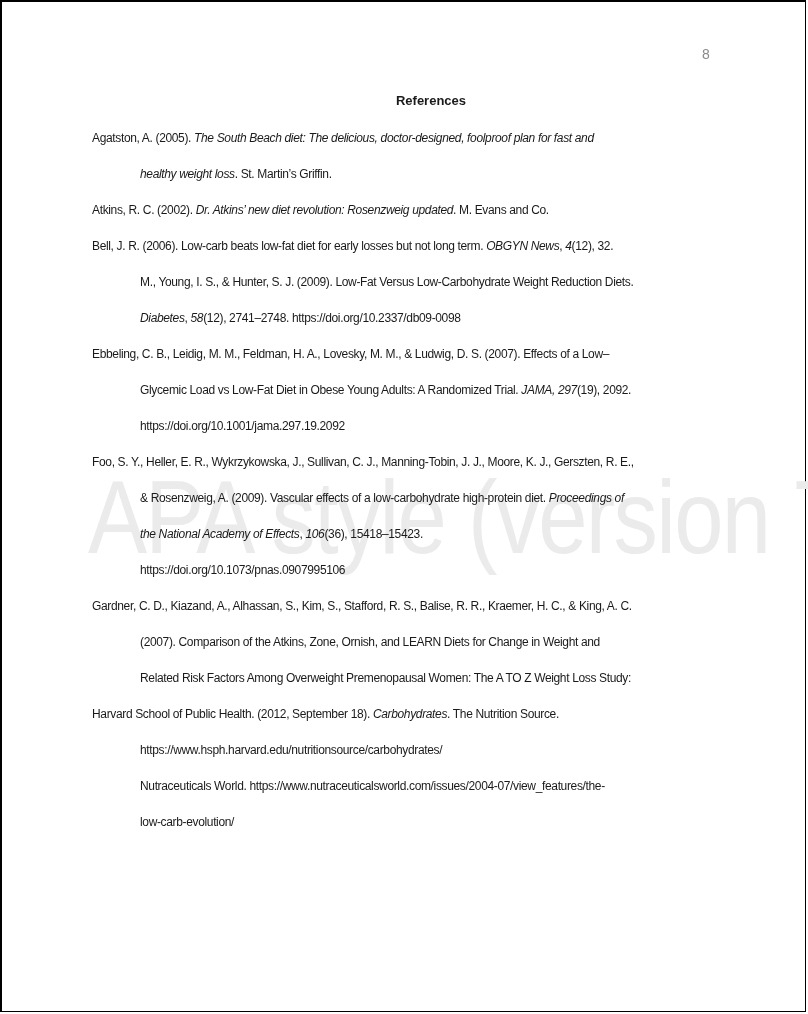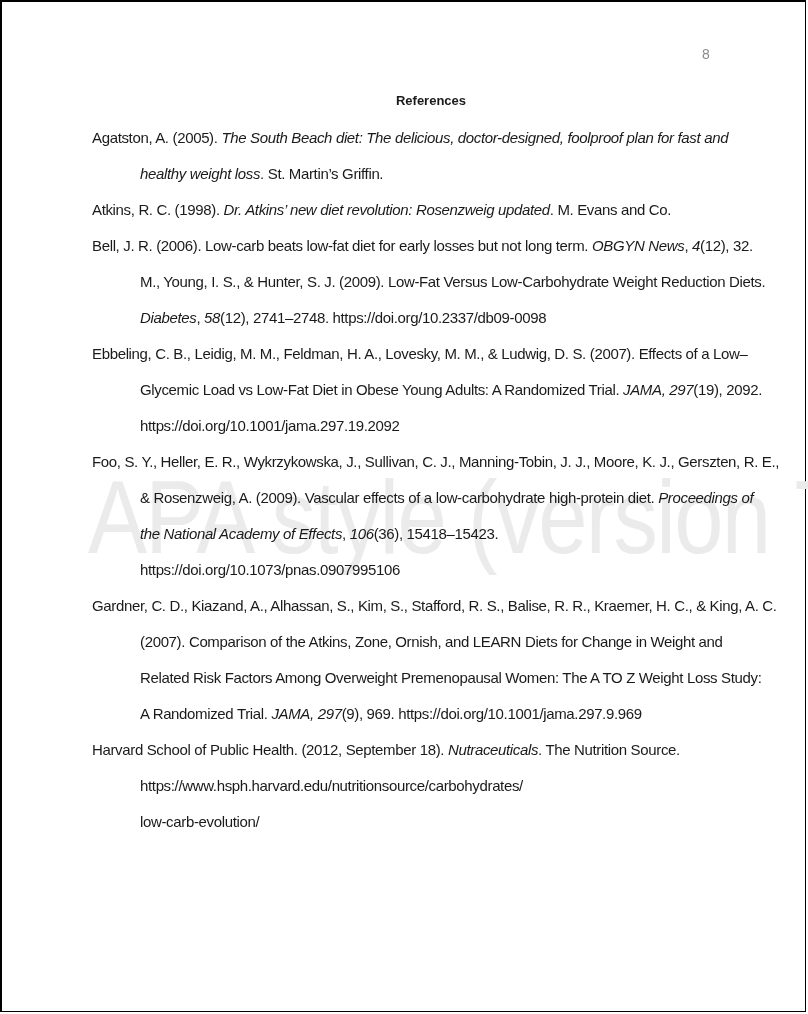--- a/index.html
+++ b/index.html
@@ -26,21 +26,21 @@
   .page-number {
     position: absolute; left: 700px; top: 44px;
     font-size: 14px; color: #8a8a8a; z-index: 1;
   }
   .heading {
     position: absolute; left: 0; width: 806px; top: 91px;
     text-align: center; font-weight: bold; font-size: 13px; z-index: 1; padding-left: 26px;
   }
   .refs { position: absolute; left: 90px; top: 118px; width: 636px; z-index: 1; }
   .line {
-    height: 36px; line-height: 36px; font-size: 15px;
+    height: 36px; line-height: 36px; font-size: 12px;
     white-space: nowrap; letter-spacing: -0.35px;
   }
   .line.indent { padding-left: 48px; }
   i { font-style: italic; }
 </style>
 </head>
 <body>
 
 <div class="page">
   <div class="watermark">APA style (version 7)</div>
@@ -48,21 +48,21 @@
   <div class="heading">References</div>
 
   <div class="refs">
 
     <div>
       <div class="line"><span>Agatston, A. (2005). </span><i>The South Beach diet: The delicious, doctor-designed, foolproof plan for fast and</i></div>
       <div class="line indent"><i>healthy weight loss</i><span>. St. Martin’s Griffin.</span></div>
     </div>
 
     <div>
-      <div class="line"><span>Atkins, R. C. (1998). </span><i>Dr. Atkins’ new diet revolution: Rosenzweig updated</i><span>. M. Evans and Co.</span></div>
+      <div class="line"><span>Atkins, R. C. (2002). </span><i>Dr. Atkins’ new diet revolution: Rosenzweig updated</i><span>. M. Evans and Co.</span></div>
     </div>
 
     <div>
       <div class="line"><span>Bell, J. R. (2006). Low-carb beats low-fat diet for early losses but not long term. </span><i>OBGYN News</i><span>, </span><i>4</i><span>(12), 32.</span></div>
     </div>
 
     <div>
       <div class="line indent"><span>M., Young, I. S., &amp; Hunter, S. J. (2009). Low-Fat Versus Low-Carbohydrate Weight Reduction Diets.</span></div>
       <div class="line indent"><i>Diabetes</i><span>, </span><i>58</i><span>(12), 2741–2748. https://doi.org/10.2337/db09-0098</span></div>
     </div>
@@ -77,25 +77,25 @@
       <div class="line"><span>Foo, S. Y., Heller, E. R., Wykrzykowska, J., Sullivan, C. J., Manning-Tobin, J. J., Moore, K. J., Gerszten, R. E.,</span></div>
       <div class="line indent"><span>&amp; Rosenzweig, A. (2009). Vascular effects of a low-carbohydrate high-protein diet. </span><i>Proceedings of</i></div>
       <div class="line indent"><i>the National Academy of Effects</i><span>, </span><i>106</i><span>(36), 15418–15423.</span></div>
       <div class="line indent"><span>https://doi.org/10.1073/pnas.0907995106</span></div>
     </div>
 
     <div>
       <div class="line"><span>Gardner, C. D., Kiazand, A., Alhassan, S., Kim, S., Stafford, R. S., Balise, R. R., Kraemer, H. C., &amp; King, A. C.</span></div>
       <div class="line indent"><span>(2007). Comparison of the Atkins, Zone, Ornish, and LEARN Diets for Change in Weight and</span></div>
       <div class="line indent"><span>Related Risk Factors Among Overweight Premenopausal Women: The A TO Z Weight Loss Study:</span></div>
-      <div class="line indent"><span>A Randomized Trial. </span><i>JAMA</i><i>, </i><i>297</i><span>(9), 969. https://doi.org/10.1001/jama.297.9.969</span></div>
     </div>
 
     <div>
-      <div class="line"><span>Harvard School of Public Health. (2012, September 18). </span><i>Nutraceuticals</i><span>. The Nutrition Source.</span></div>
+      <div class="line"><span>Harvard School of Public Health. (2012, September 18). </span><i>Carbohydrates</i><span>. The Nutrition Source.</span></div>
       <div class="line indent"><span>https://www.hsph.harvard.edu/nutritionsource/carbohydrates/</span></div>
     </div>
 
     <div>
+      <div class="line indent"><span>Nutraceuticals World. https://www.nutraceuticalsworld.com/issues/2004-07/view_features/the-</span></div>
       <div class="line indent"><span>low-carb-evolution/</span></div>
     </div>
   </div>
 </div>
 
 </body></html>

